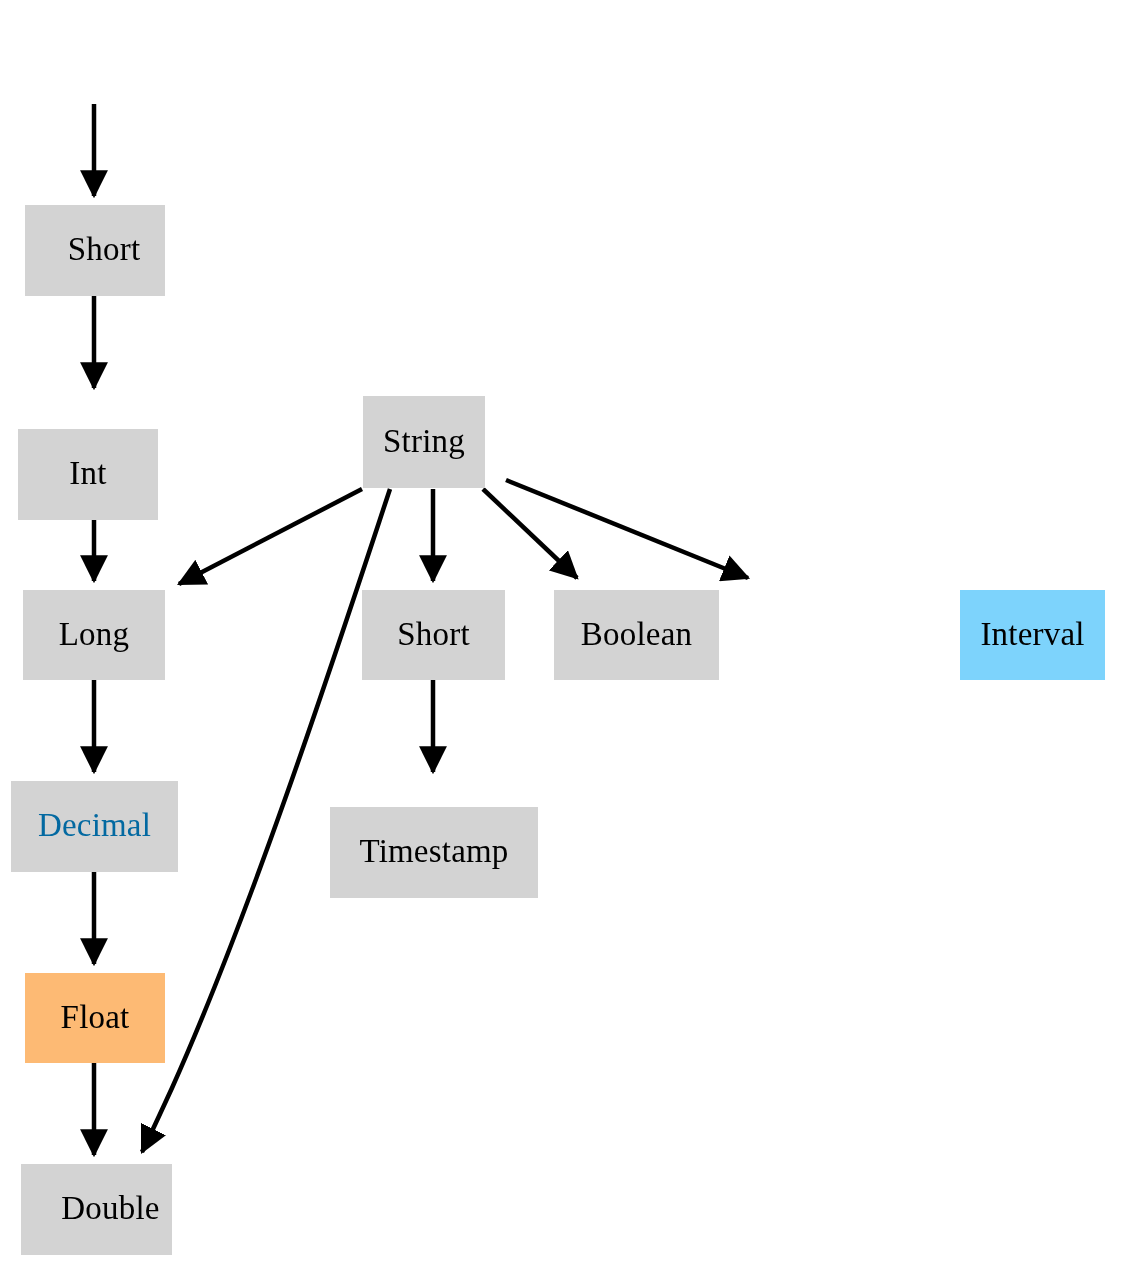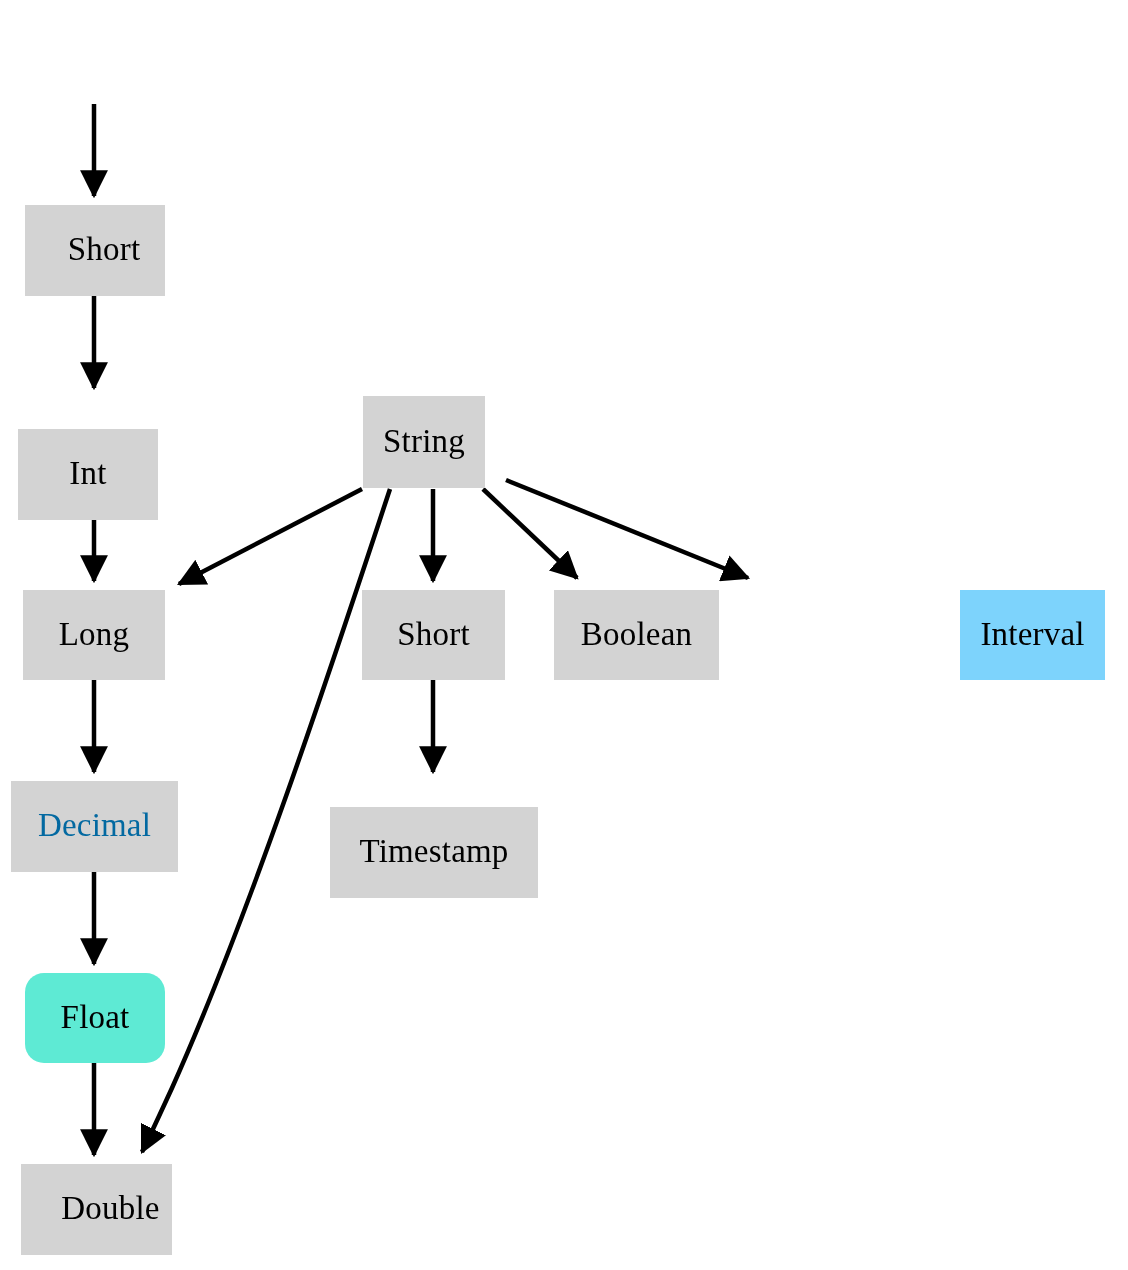--- a/index.html
+++ b/index.html
@@ -108,21 +108,21 @@
     </div>
     <div class="node" style="left: 960px; top: 590px; width: 145px; height: 90px; background: #7dd3fc; color: rgb(0, 0, 0);">
       <span class="node-label">Interval</span>
     </div>
     <div class="node" style="left: 11px; top: 781px; width: 167px; height: 91px; background: rgb(211, 211, 211); color: #0369a1;">
       <span class="node-label">Decimal</span>
     </div>
     <div class="node" style="left: 330px; top: 781px; width: 208px; height: 91px; background: rgb(211, 211, 211); color: rgb(0, 0, 0); margin-top: 26px;">
       <span class="node-label">Timestamp</span>
     </div>
-    <div class="node" style="left: 25px; top: 973px; width: 140px; height: 90px; background: #5eead4; color: rgb(0, 0, 0); border-radius: 19px;">
+    <div class="node" style="left: 25px; top: 973px; width: 140px; height: 90px; background: #fdba74; color: rgb(0, 0, 0);">
       <span class="node-label">Float</span>
     </div>
     <div class="node" style="left: 21px; top: 1164px; width: 151px; height: 91px; background: rgb(211, 211, 211); color: rgb(0, 0, 0); padding-left: 28px;">
       <span class="node-label">Double</span>
     </div>
   </div>
 
 </div>
 
 </body></html>

